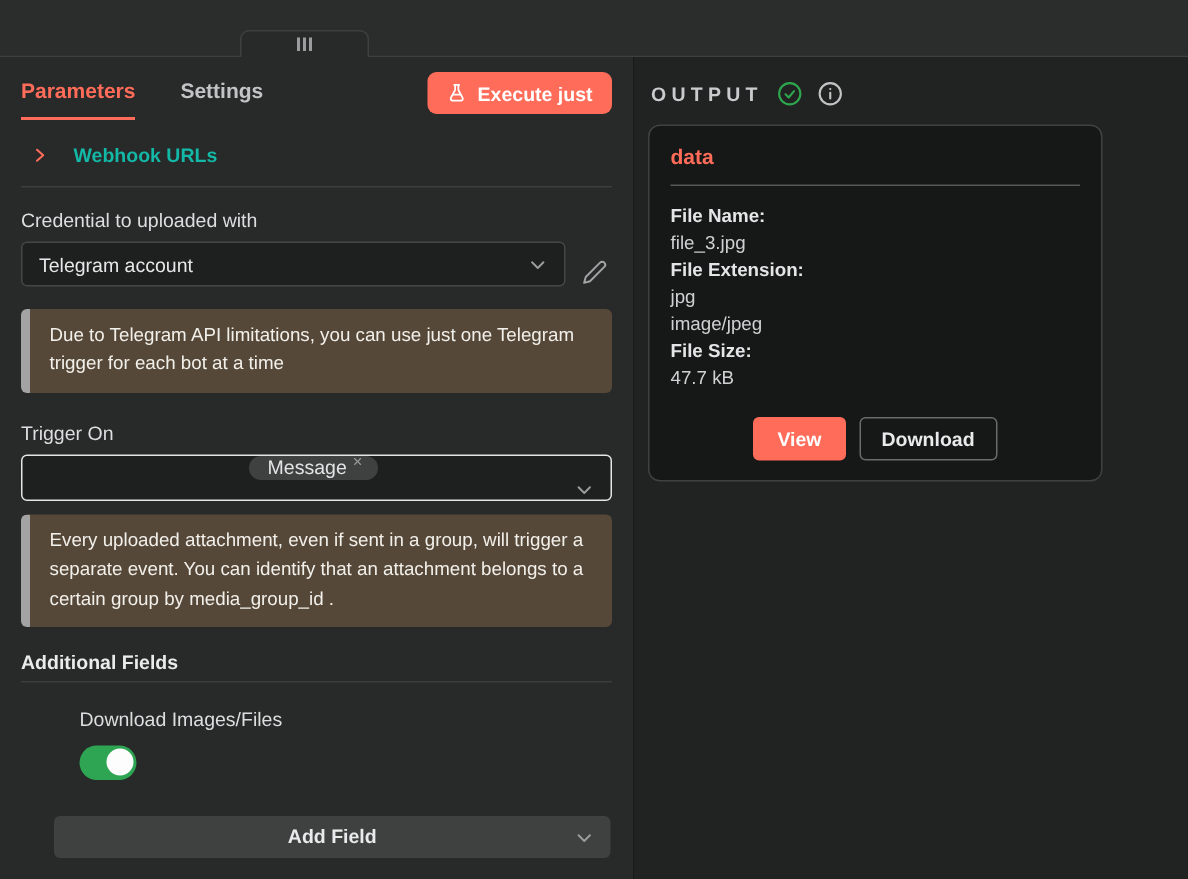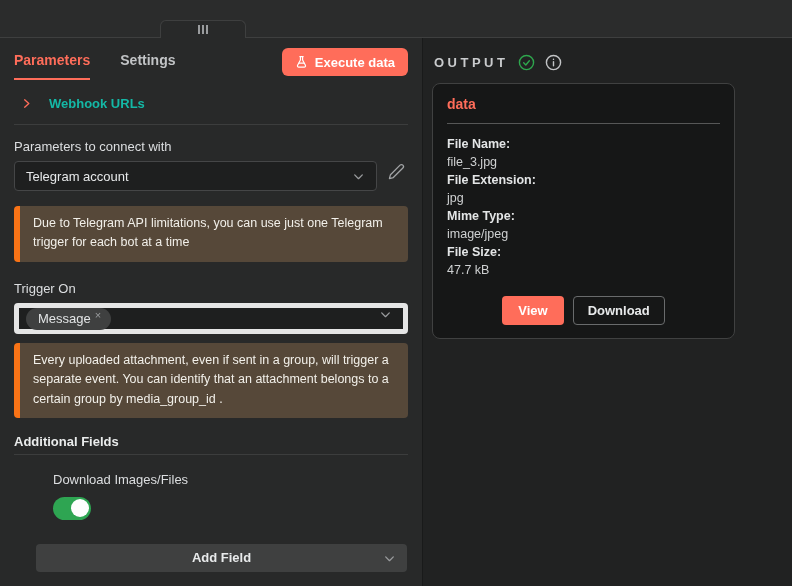--- a/index.html
+++ b/index.html
@@ -37,40 +37,41 @@
     margin-left: auto; background: #ff6d5a; color: #fff; border: none;
     border-radius: 6px; height: 28px; padding: 0 13px; font-size: 13px; font-weight: bold;
     display: flex; align-items: center; gap: 7px; cursor: pointer;
     font-family: inherit;
   }
   .webhook-row { display: flex; align-items: center; gap: 17px; margin-top: 14px; padding-left: 7px; }
   .webhook-label { color: #14b8a6; font-weight: bold; font-size: 13px; }
   .divider { border-top: 1px solid #3c3d3d; margin-top: 13px; }
 
   .field-label { margin-top: 14px; font-size: 13px; color: #dcdee0; }
-  .cred-row { display: flex; align-items: flex-start; gap: 11px; margin-top: 7px; }
+  .cred-row { display: flex; align-items: flex-end; gap: 11px; margin-top: 7px; }
   .select {
     flex: 1; height: 30px; background: #1e1f1f; border: 1px solid #454647;
     border-radius: 4px; display: flex; align-items: center; padding: 0 11px;
     cursor: pointer;
   }
   .select-value { color: #e6e8e9; font-size: 13px; }
   .select .chev { margin-left: auto; }
   .pencil-btn { width: 20px; height: 20px; background: none; border: none; cursor: pointer; padding: 0; }
 
   .notice {
-    margin-top: 15px; background: #564839; border-left: 6px solid #f97316;
+    margin-top: 15px; background: #564839; border-left: 6px solid #a3a3a3;
     border-radius: 4px; padding: 8px 12px 9px 13px; color: #f2f0ea;
     font-size: 12.5px; line-height: 1.55;
   }
   .trigger-label { margin-top: 19px; }
   .multiselect {
-    margin-top: 7px; height: 31px; background: #1e1f1f; border: 5px solid #e5e5e5;
-    border-radius: 4px; display: flex; padding: 0 11px 0 7px;
+    margin-top: 7px; height: 31px; background: #1e1f1f; border: 1px solid #e5e5e5;
+    border-radius: 4px; display: flex; align-items: center; padding: 0 11px 0 7px;
     cursor: pointer;
+    flex-direction: column;
   }
   .chip {
     background: #3f4040; border-radius: 12px; height: 22px; padding: 0 10px 0 12px;
     display: flex; align-items: center; gap: 4px; color: #e2e4e5; font-size: 13px;
   }
   .chip-x { color: #9a9c9e; font-size: 11px; position: relative; top: -4px; cursor: pointer; }
   .notice.second { margin-top: 9px; }
 
   .section-heading {
     margin-top: 16px; font-weight: bold; font-size: 13px; color: #eaecec;
@@ -146,36 +147,36 @@
         <div class="tab active">Parameters</div>
         <div class="tab inactive">Settings</div>
         <button class="execute-btn">
           <span>
             <svg width="13" height="14" viewBox="0 0 24 24" fill="none" stroke="#ffffff" stroke-width="2.2" stroke-linecap="round" stroke-linejoin="round">
               <path d="M9 2h6"></path>
                 <path d="M10 2v6.3L4.8 18a2.3 2.3 0 0 0 2 3.4h10.4a2.3 2.3 0 0 0 2-3.4L14 8.3V2"></path>
                 <path d="M7.5 14h9"></path>
             </svg>
           </span>
-          <span>Execute data</span>
+          <span>Execute just</span>
         </button>
       </div>
 
       <div class="webhook-row">
         <span>
           <svg width="11" height="11" viewBox="0 0 24 24" fill="none" stroke="#ff6d5a" stroke-width="3" stroke-linecap="round" stroke-linejoin="round">
               <polyline points="8 4 17 12 8 20"></polyline>
             </svg>
         </span>
         <span class="webhook-label">Webhook URLs</span>
       </div>
 
       <div class="divider"></div>
 
-      <div class="field-label">Parameters to connect with</div>
+      <div class="field-label">Credential to uploaded with</div>
 
       <div class="cred-row">
         <div class="select">
           <span class="select-value">Telegram account</span>
           <span class="chev">
             <svg width="13" height="13" viewBox="0 0 24 24" fill="none" stroke="#9a9c9e" stroke-width="2.4" stroke-linecap="round" stroke-linejoin="round">
                 <polyline points="5 9 12 16 19 9"></polyline>
               </svg>
           </span>
         </div>
@@ -248,21 +249,20 @@
 
       <div class="data-card">
         <div class="data-card-title">data</div>
         <div class="card-divider"></div>
 
         <div class="card-fields">
           <div class="f-label">File Name:</div>
           <div class="f-value">file_3.jpg</div>
           <div class="f-label">File Extension:</div>
           <div class="f-value">jpg</div>
-          <div class="f-label">Mime Type:</div>
           <div class="f-value">image/jpeg</div>
           <div class="f-label">File Size:</div>
           <div class="f-value">47.7 kB</div>
         </div>
 
         <div class="card-buttons">
           <button class="view-btn">View</button>
           <button class="download-btn">Download</button>
         </div>
       </div>

